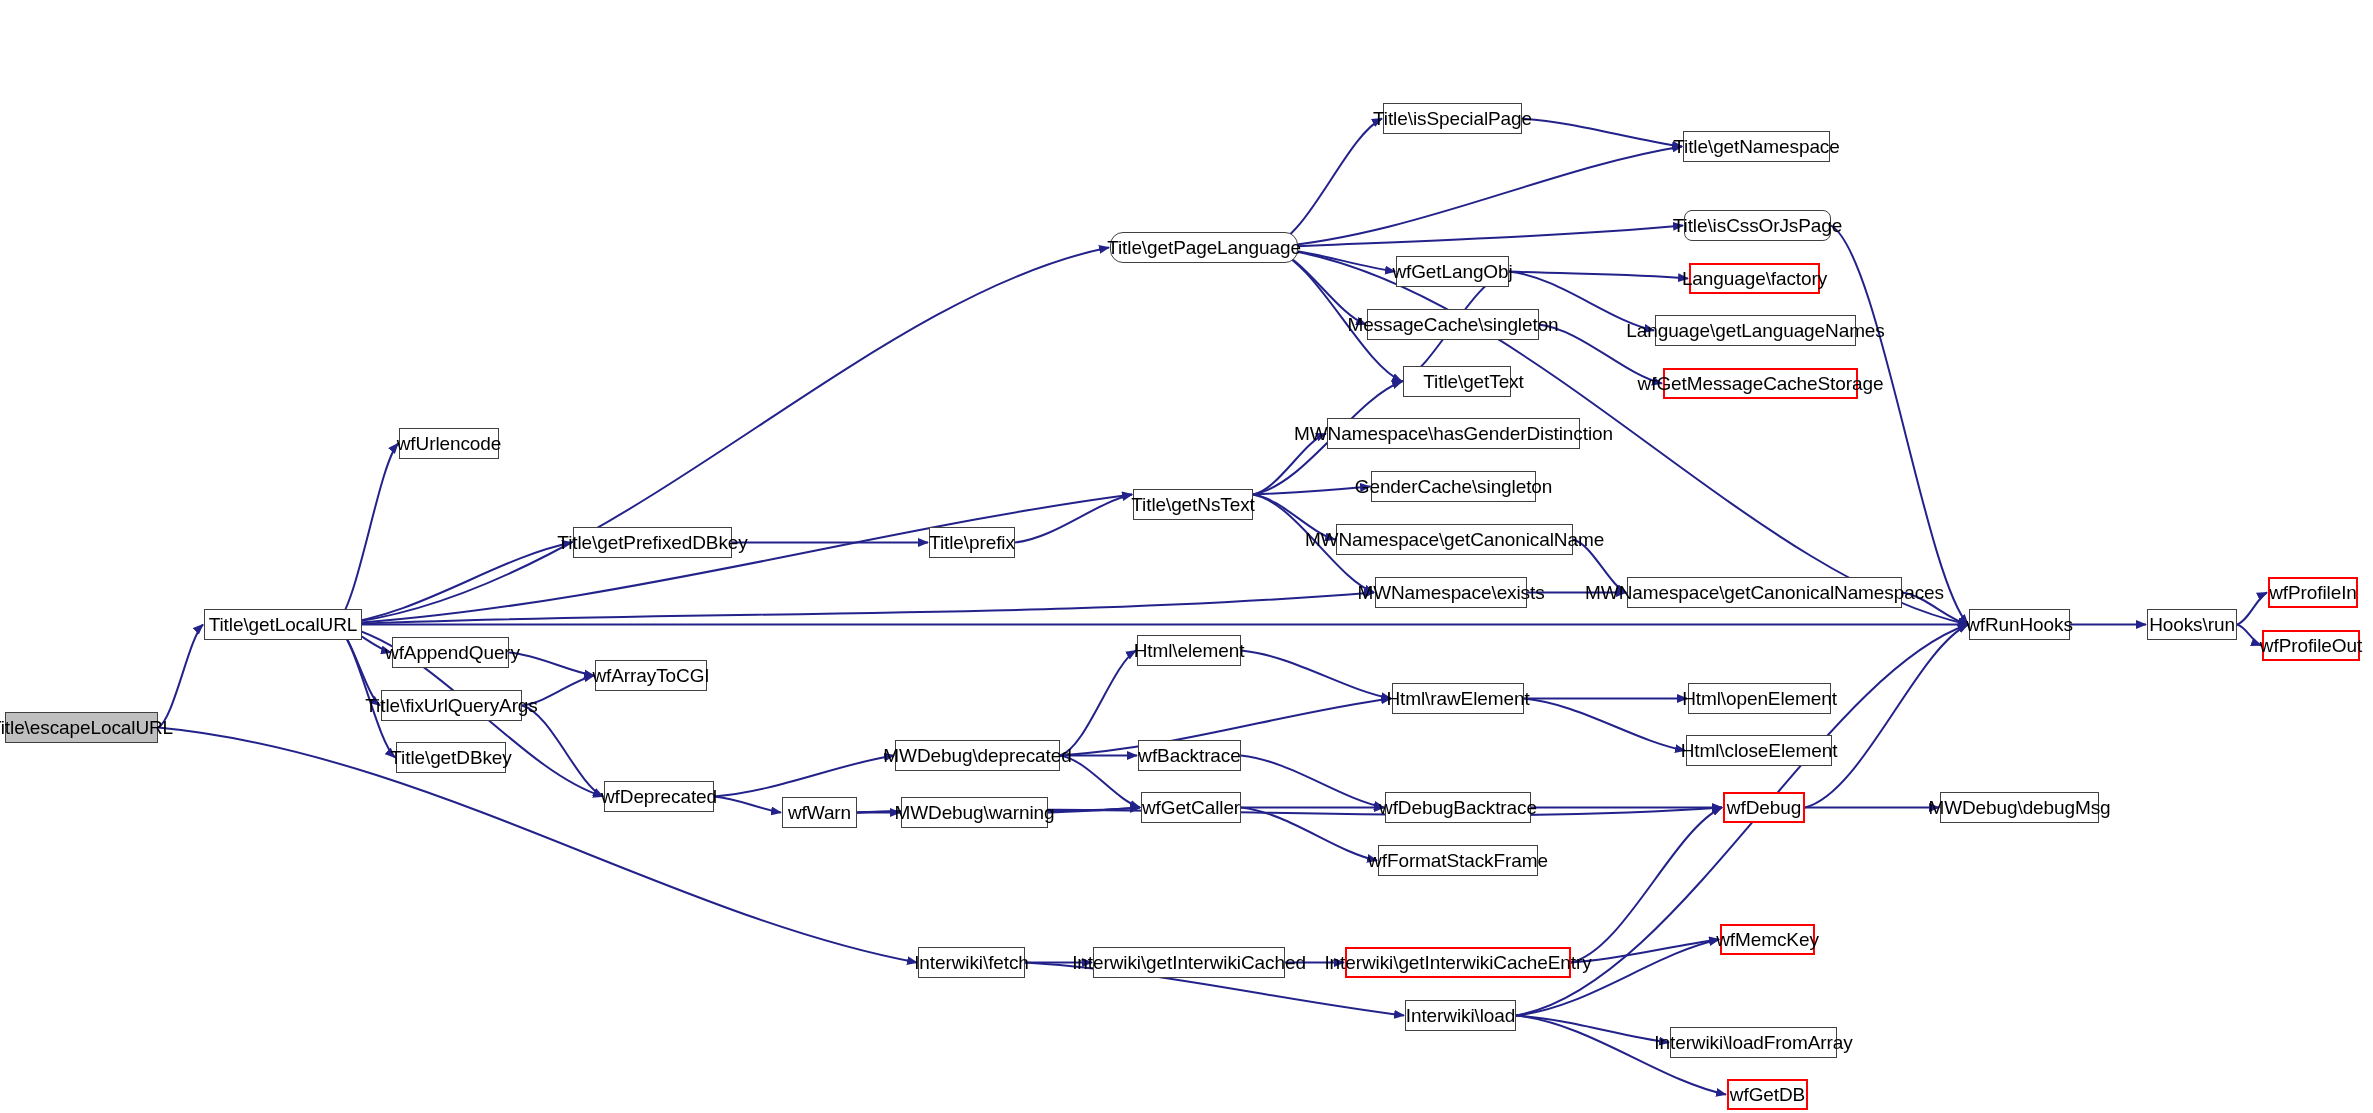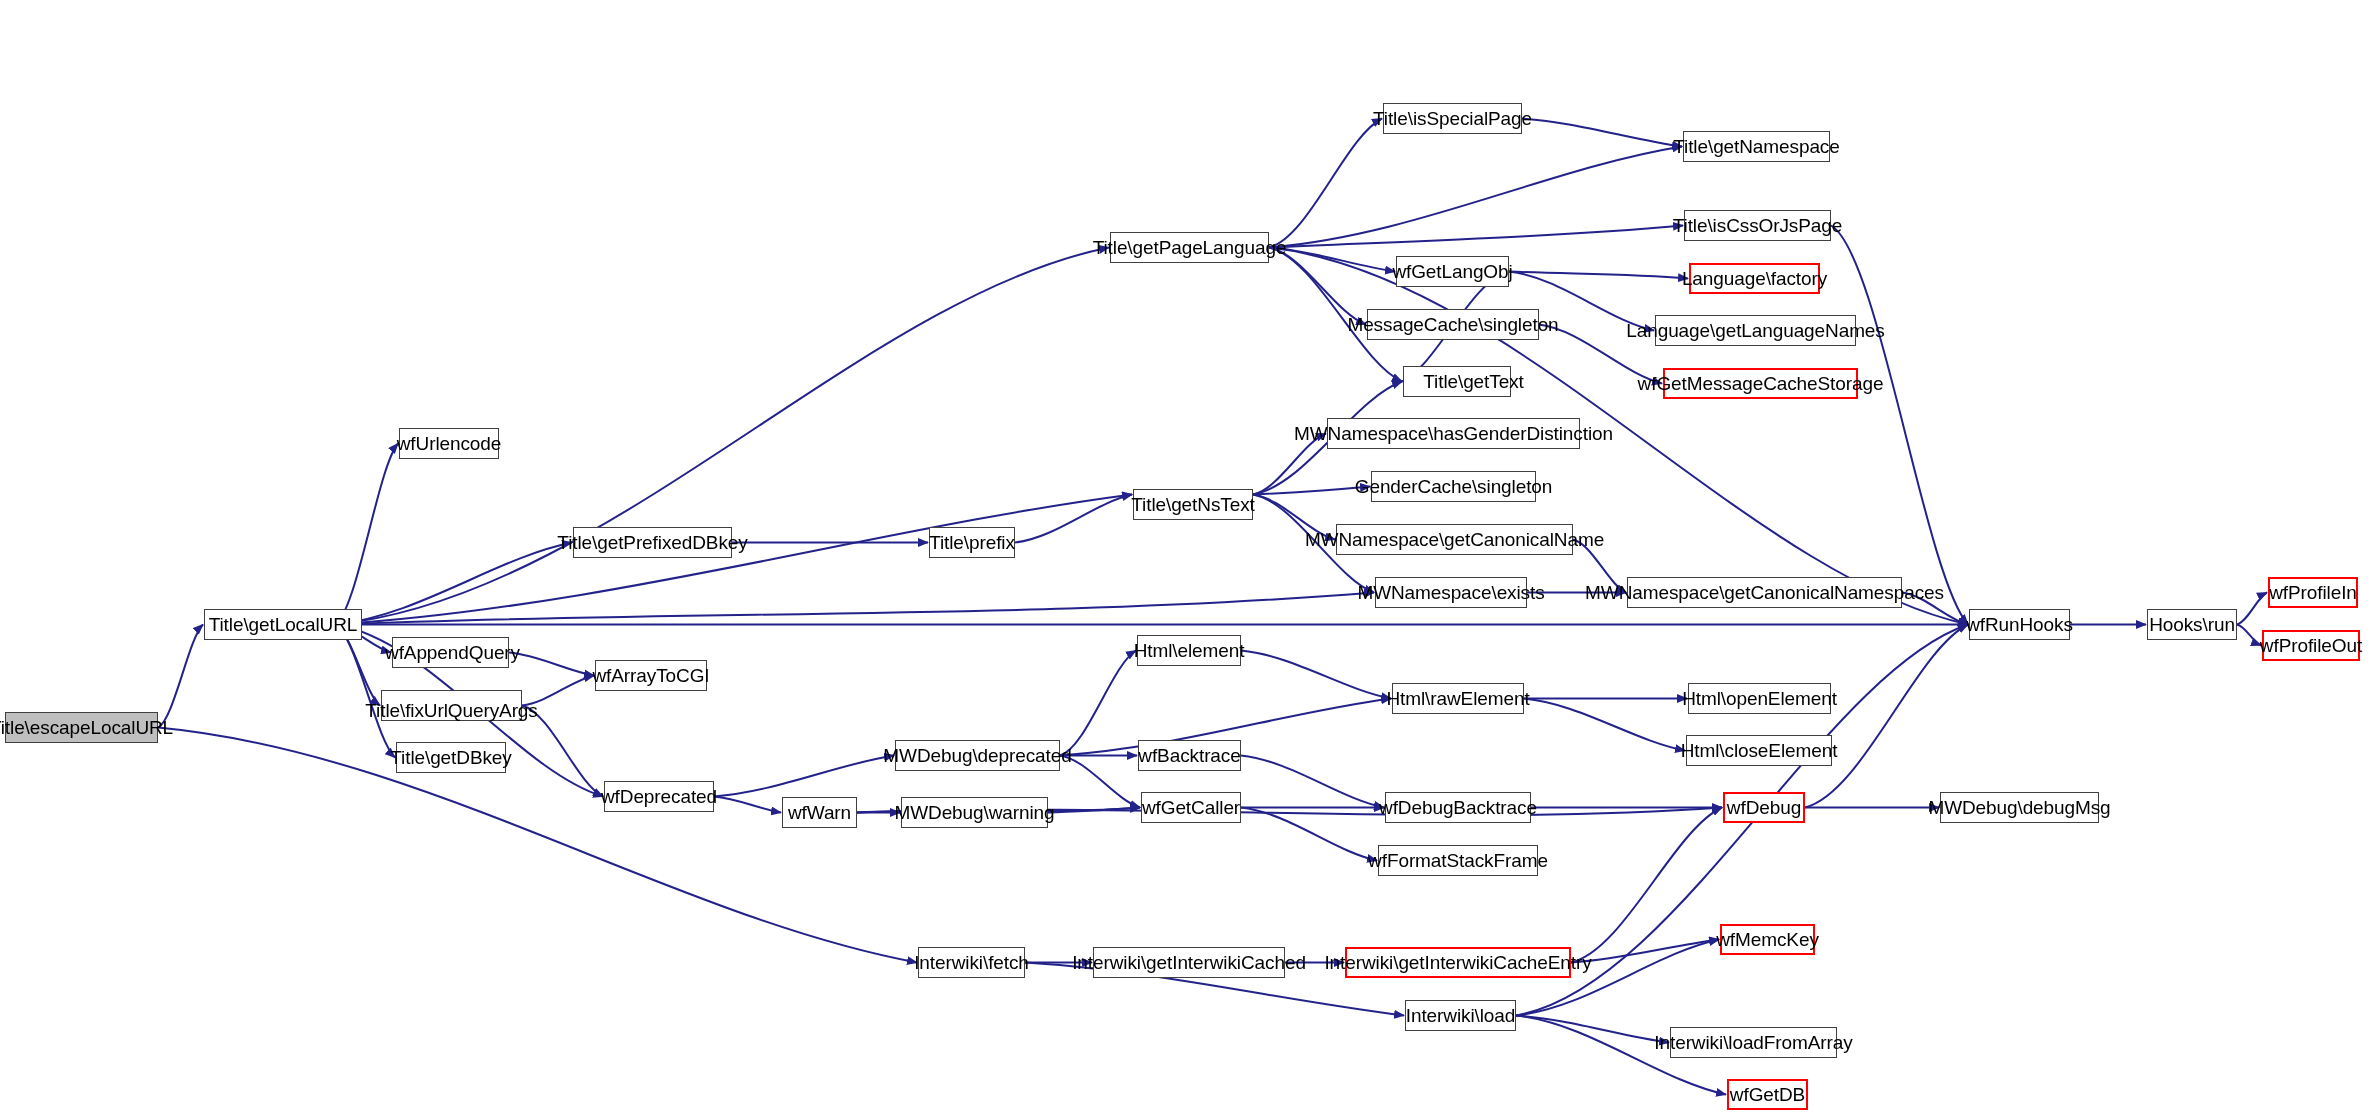--- a/index.html
+++ b/index.html
@@ -121,21 +121,21 @@
       </div>
       <div class="node" style="left: 204px; top: 609px; width: 158px;">
         <span class="node-label">Title\getLocalURL</span>
       </div>
       <div class="node" style="left: 399px; top: 428px; width: 100px;">
         <span class="node-label">wfUrlencode</span>
       </div>
       <div class="node" style="left: 392px; top: 637px; width: 117px; padding-left: 11px;">
         <span class="node-label">wfAppendQuery</span>
       </div>
-      <div class="node" style="left: 381px; top: 690px; width: 141px; align-items: flex-end;">
+      <div class="node" style="left: 381px; top: 690px; width: 141px;">
         <span class="node-label">Title\fixUrlQueryArgs</span>
       </div>
       <div class="node" style="left: 396px; top: 742px; width: 110px;">
         <span class="node-label">Title\getDBkey</span>
       </div>
       <div class="node" style="left: 573px; top: 527px; width: 159px;">
         <span class="node-label">Title\getPrefixedDBkey</span>
       </div>
       <div class="node" style="left: 595px; top: 660px; width: 112px;">
         <span class="node-label">wfArrayToCGI</span>
@@ -163,21 +163,21 @@
       </div>
       <div class="node" style="left: 1137px; top: 635px; width: 104px;">
         <span class="node-label">Html\element</span>
       </div>
       <div class="node" style="left: 1138px; top: 740px; width: 103px;">
         <span class="node-label">wfBacktrace</span>
       </div>
       <div class="node" style="left: 1141px; top: 792px; width: 100px;">
         <span class="node-label">wfGetCaller</span>
       </div>
-      <div class="node" style="left: 1110px; top: 232px; width: 159px;">
+      <div class="node" style="left: 1110px; top: 232px; width: 188px; border-radius: 13px;">
         <span class="node-label">Title\getPageLanguage</span>
       </div>
       <div class="node" style="left: 1093px; top: 947px; width: 192px;">
         <span class="node-label">Interwiki\getInterwikiCached</span>
       </div>
       <div class="node" style="left: 1383px; top: 103px; width: 139px;">
         <span class="node-label">Title\isSpecialPage</span>
       </div>
       <div class="node" style="left: 1396px; top: 256px; width: 113px; align-items: center;">
         <span class="node-label">wfGetLangObj</span>
@@ -211,21 +211,21 @@
       </div>
       <div class="node red" style="left: 1345px; top: 947px; width: 226px;">
         <span class="node-label">Interwiki\getInterwikiCacheEntry</span>
       </div>
       <div class="node" style="left: 1405px; top: 1000px; width: 111px;">
         <span class="node-label">Interwiki\load</span>
       </div>
       <div class="node" style="left: 1683px; top: 131px; width: 147px;">
         <span class="node-label">Title\getNamespace</span>
       </div>
-      <div class="node" style="left: 1684px; top: 210px; width: 147px;">
+      <div class="node" style="left: 1684px; top: 210px; width: 147px; border-radius: 8px;">
         <span class="node-label">Title\isCssOrJsPage</span>
       </div>
       <div class="node red" style="left: 1689px; top: 263px; width: 131px; text-align: right;">
         <span class="node-label">Language\factory</span>
       </div>
       <div class="node" style="left: 1655px; top: 315px; width: 201px;">
         <span class="node-label">Language\getLanguageNames</span>
       </div>
       <div class="node red" style="left: 1663px; top: 368px; width: 195px;">
         <span class="node-label">wfGetMessageCacheStorage</span>

